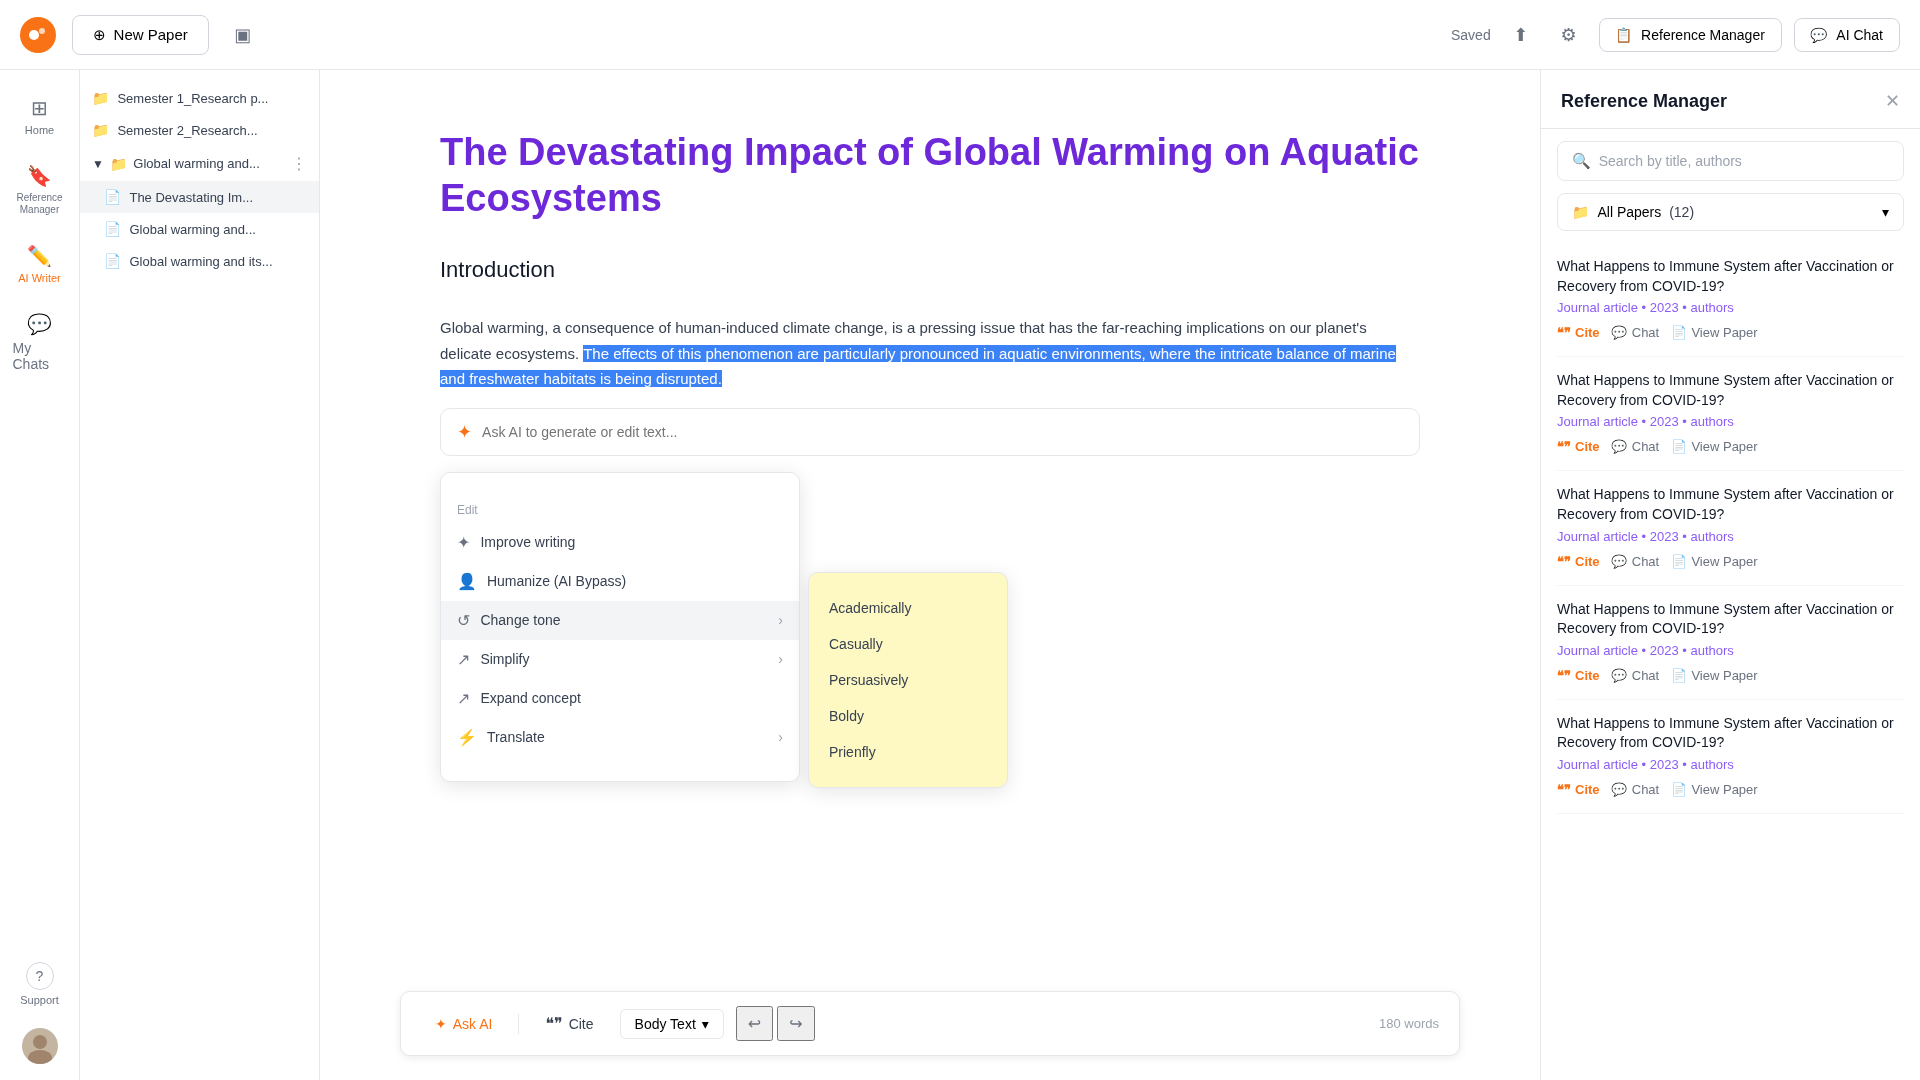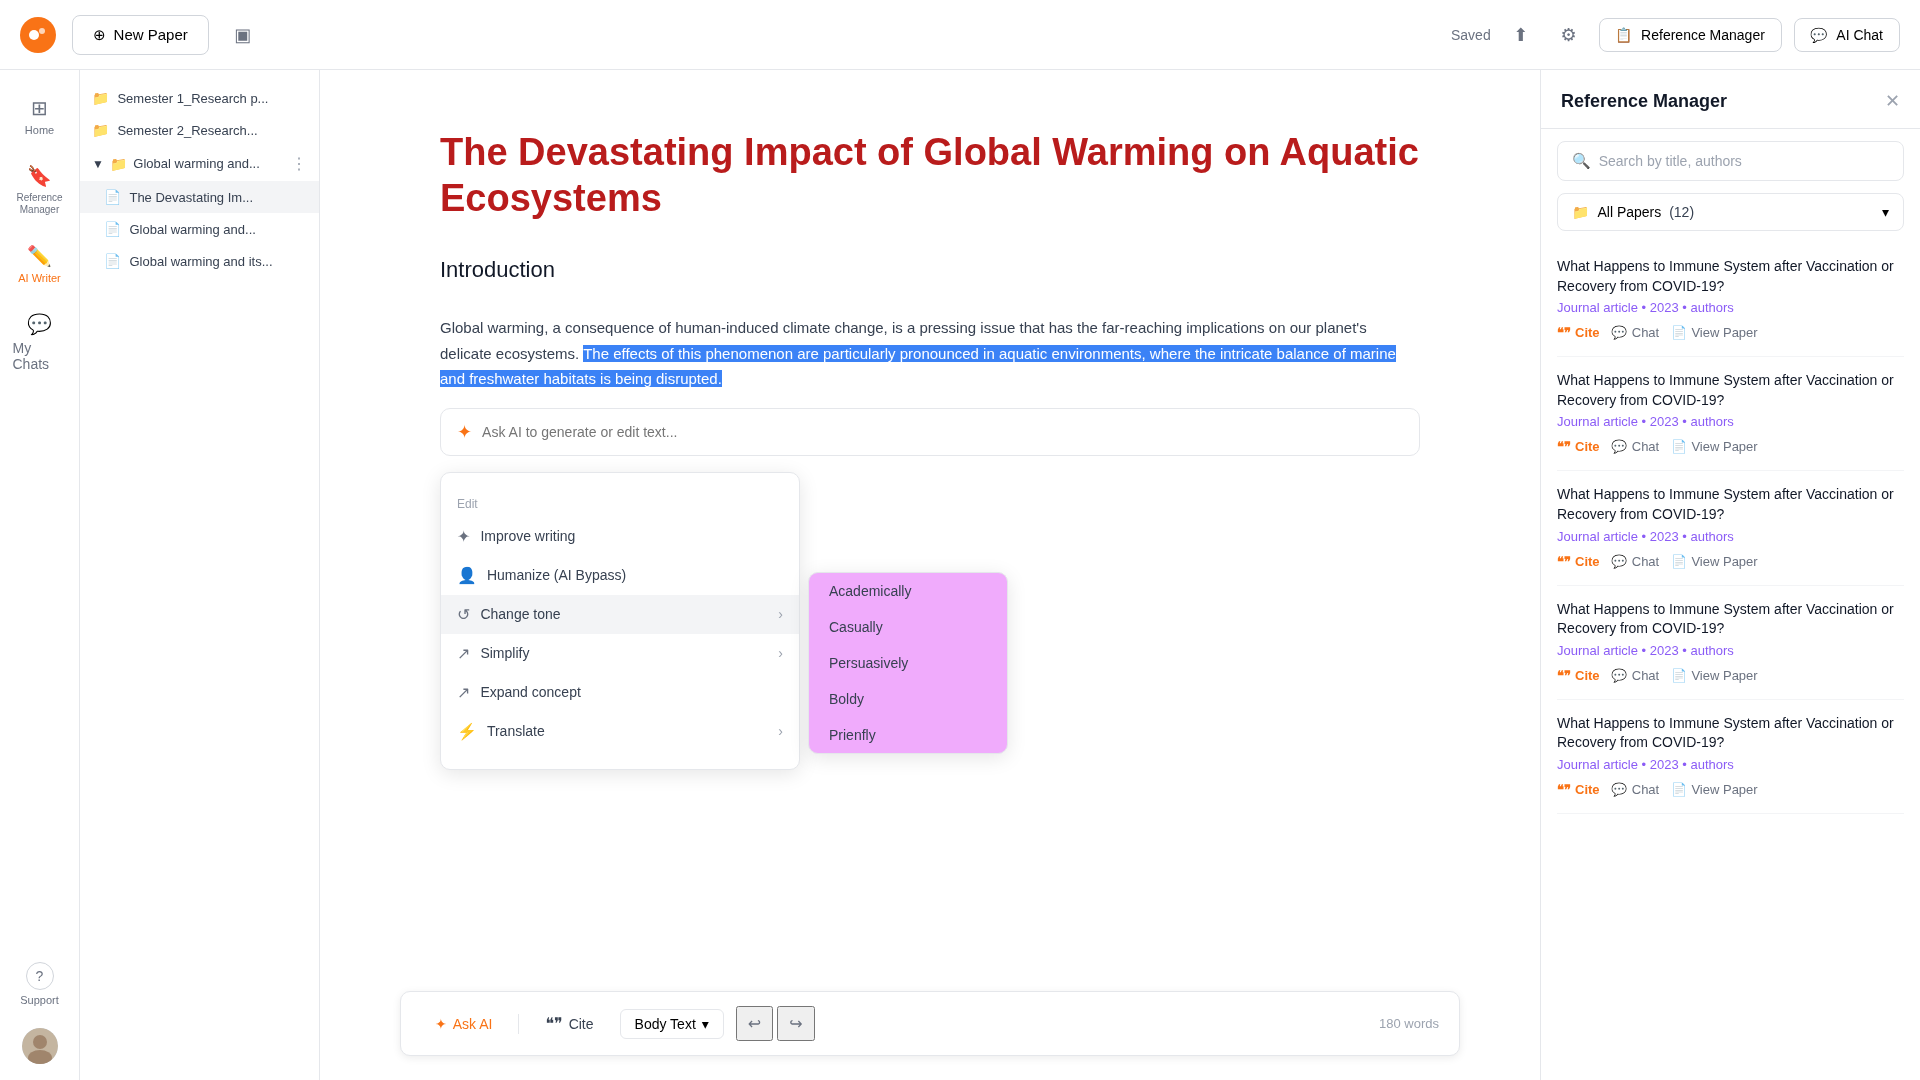--- a/index.html
+++ b/index.html
@@ -63,54 +63,54 @@
     .file-label { overflow: hidden; text-overflow: ellipsis; }
     .folder-item { display: flex; align-items: center; gap: 6px; padding: 8px 12px; cursor: pointer; font-size: 13px; color: #374151; }
     .indent { padding-left: 24px; }
     .more-icon { margin-left: auto; color: #9ca3af; font-size: 16px; }
 
     
     .editor-area {
       flex: 1; overflow-y: auto; padding: 60px 120px 100px;
       position: relative; background: #fff;
     }
-    .doc-title { font-size: 38px; font-weight: 700; color: #b91c1c; line-height: 1.2; margin-bottom: 36px; }
+    .doc-title { font-size: 38px; font-weight: 700; color: #6d28d9; line-height: 1.2; margin-bottom: 36px; }
     .section-heading { font-size: 22px; font-weight: 400; color: #111827; margin-bottom: 16px; }
     .body-text { font-size: 15px; color: #374151; line-height: 1.7; margin-bottom: 12px; margin-top: 32px; }
     .highlighted { background: #3b82f6; color: white; }
 
     
     .ai-prompt-bar {
       display: flex; align-items: center; gap: 10px;
       border: 1.5px solid #e5e7eb; border-radius: 10px;
       padding: 12px 16px; margin: 16px 0; background: white;
     }
     .ai-star-icon { color: #f97316; font-size: 18px; }
     .ai-prompt-input { flex: 1; border: none; outline: none; font-size: 14px; color: #9ca3af; background: transparent; }
 
     
     .context-menu-wrapper { display: flex; gap: 0; position: relative; margin-top: 4px; }
     .context-menu {
       background: white; border: 1px solid #e5e7eb; border-radius: 10px;
-      padding: 18px 0; width: 360px; box-shadow: 0 4px 20px rgba(0,0,0,0.1);
+      padding: 24px 0; width: 360px; box-shadow: 0 4px 20px rgba(0,0,0,0.1);
     }
     .menu-label { padding: 6px 16px; font-size: 12px; color: #9ca3af; font-weight: 500; }
     .menu-item {
       display: flex; align-items: center; gap: 10px; padding: 10px 16px;
       cursor: pointer; font-size: 14px; color: #374151; justify-content: space-between;
     }
     .menu-item:hover, .menu-item.active { background: #f3f4f6; }
     .menu-item-left { display: flex; align-items: center; gap: 10px; }
     .menu-item-icon { font-size: 16px; color: #6b7280; }
     .menu-chevron { color: #9ca3af; font-size: 14px; }
 
     
     .tone-submenu {
-      background: #f0abfc; border: 1px solid #e5e7eb; border-radius: 10px;
-      padding: 0 0; width: 200px; box-shadow: 0 4px 20px rgba(0,0,0,0.1);
+      background: #fef9c3; border: 1px solid #e5e7eb; border-radius: 10px;
+      padding: 17px 0; width: 200px; box-shadow: 0 4px 20px rgba(0,0,0,0.1);
       position: absolute; left: 368px; top: 100px;
     }
     .tone-item {
       padding: 10px 20px; cursor: pointer; font-size: 14px; color: #374151;
     }
 
     
     .bottom-toolbar {
       position: absolute; bottom: 24px; left: 80px; right: 80px;
       display: flex; align-items: center; gap: 12px;

